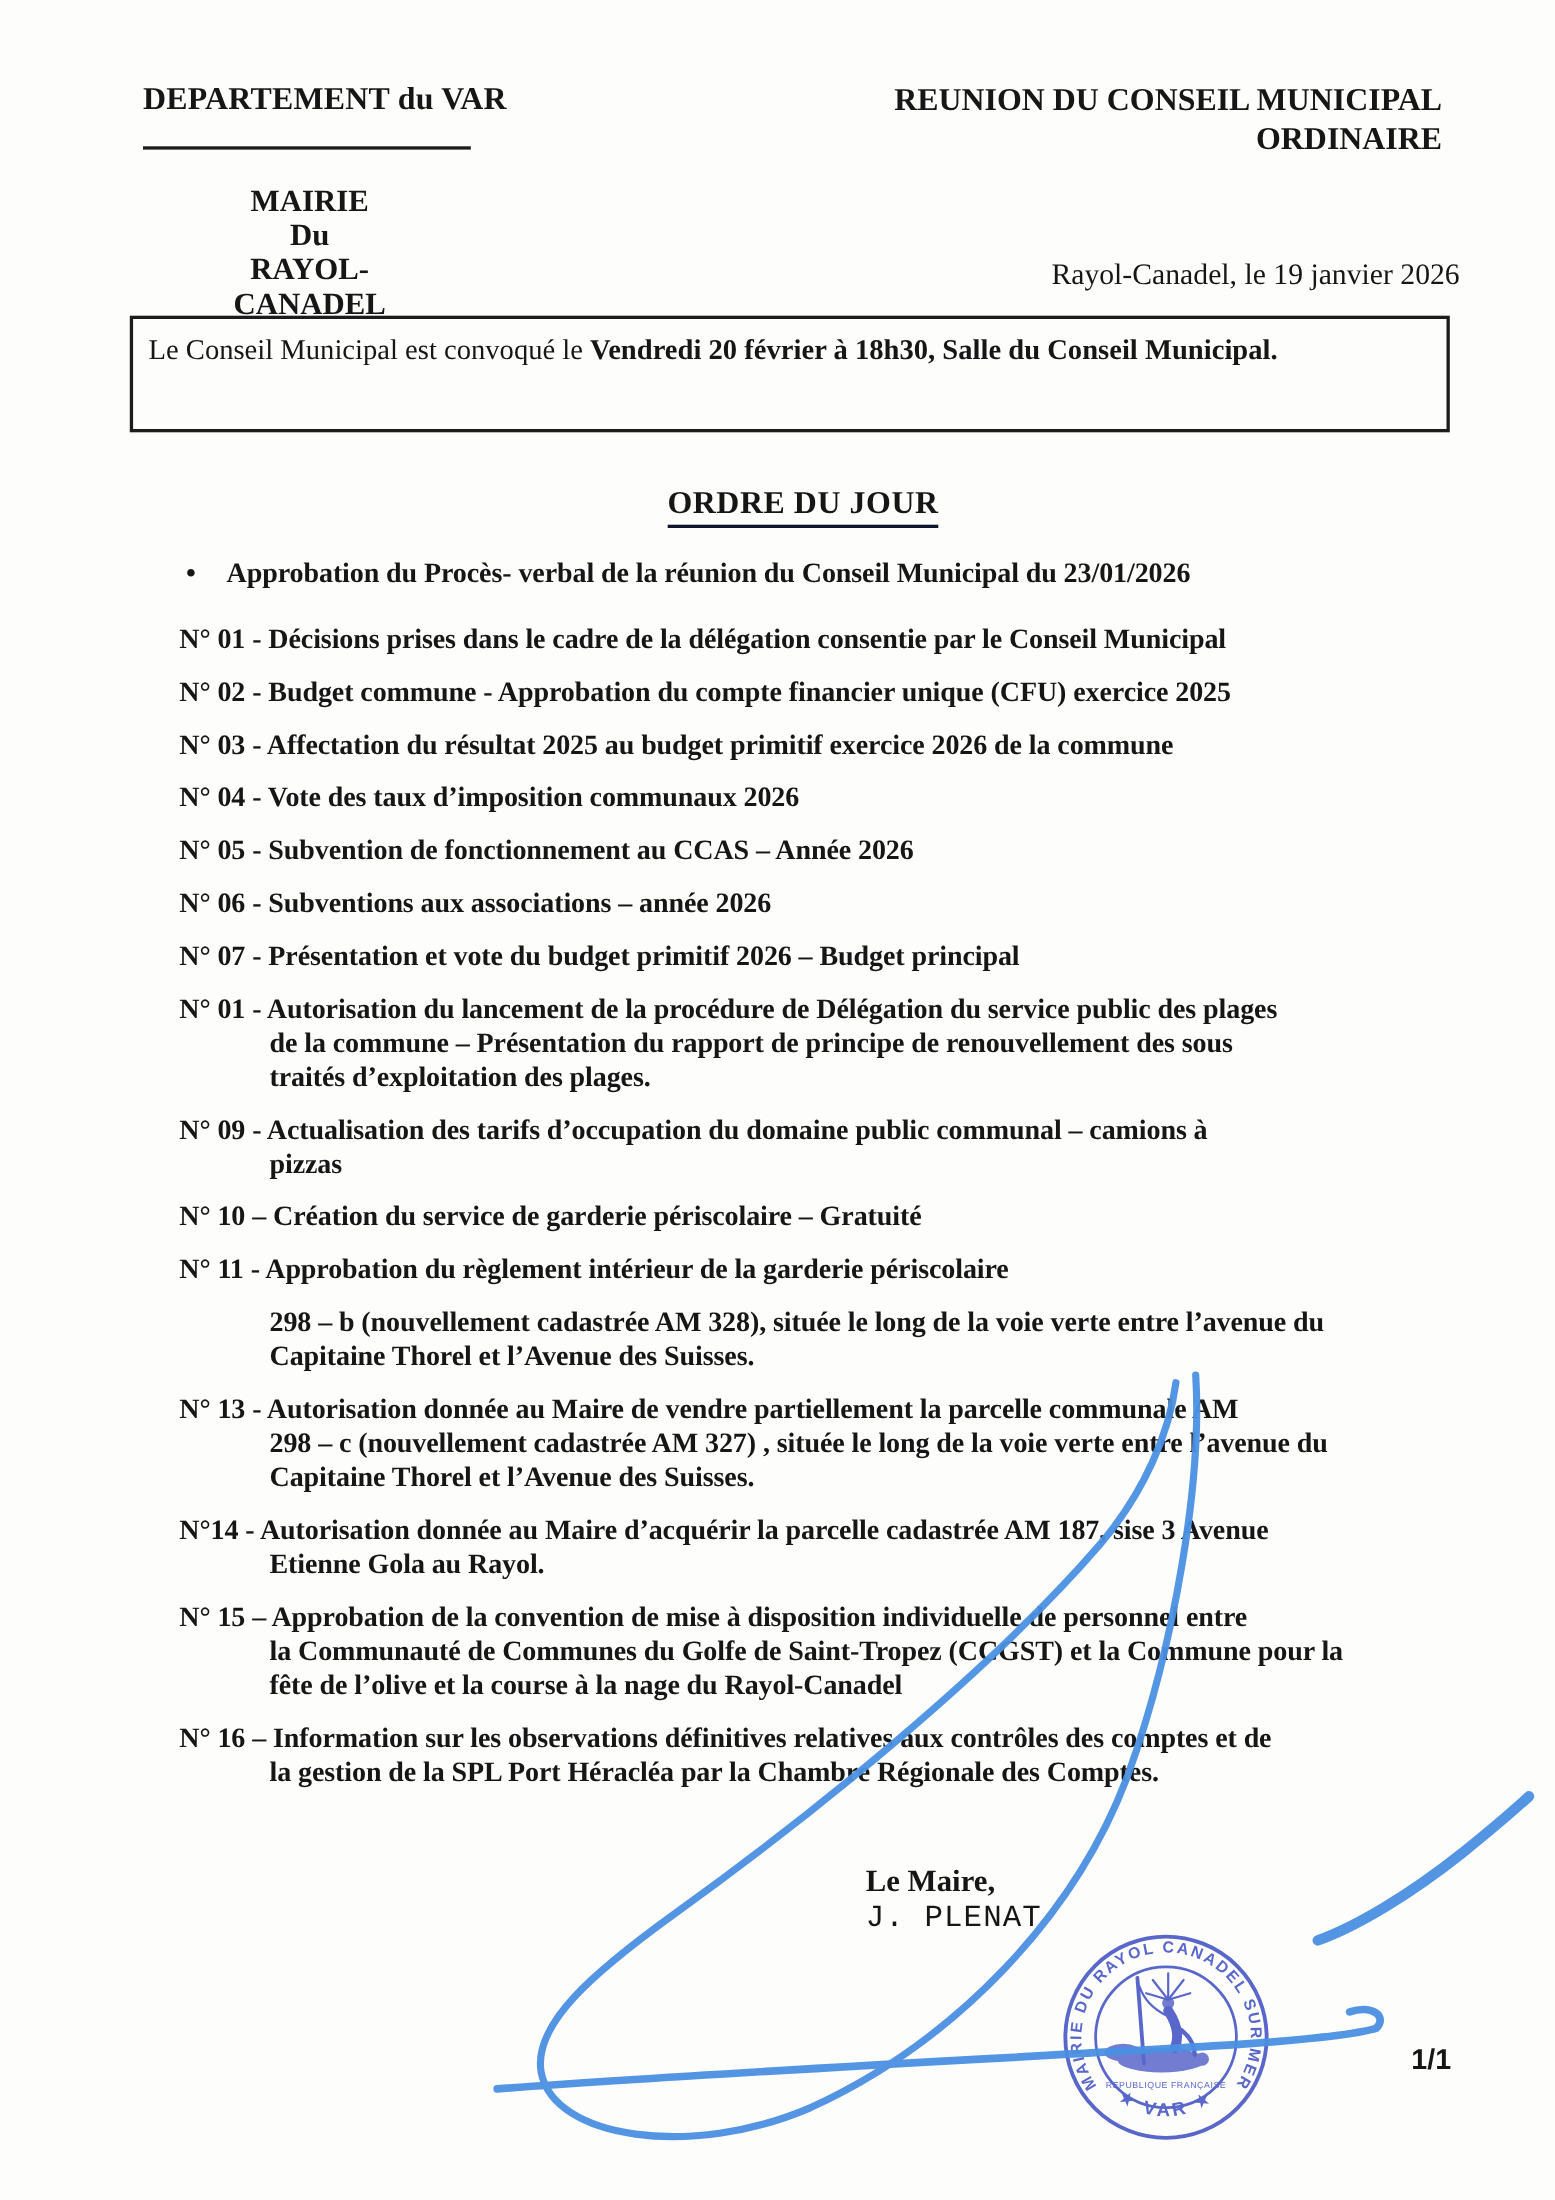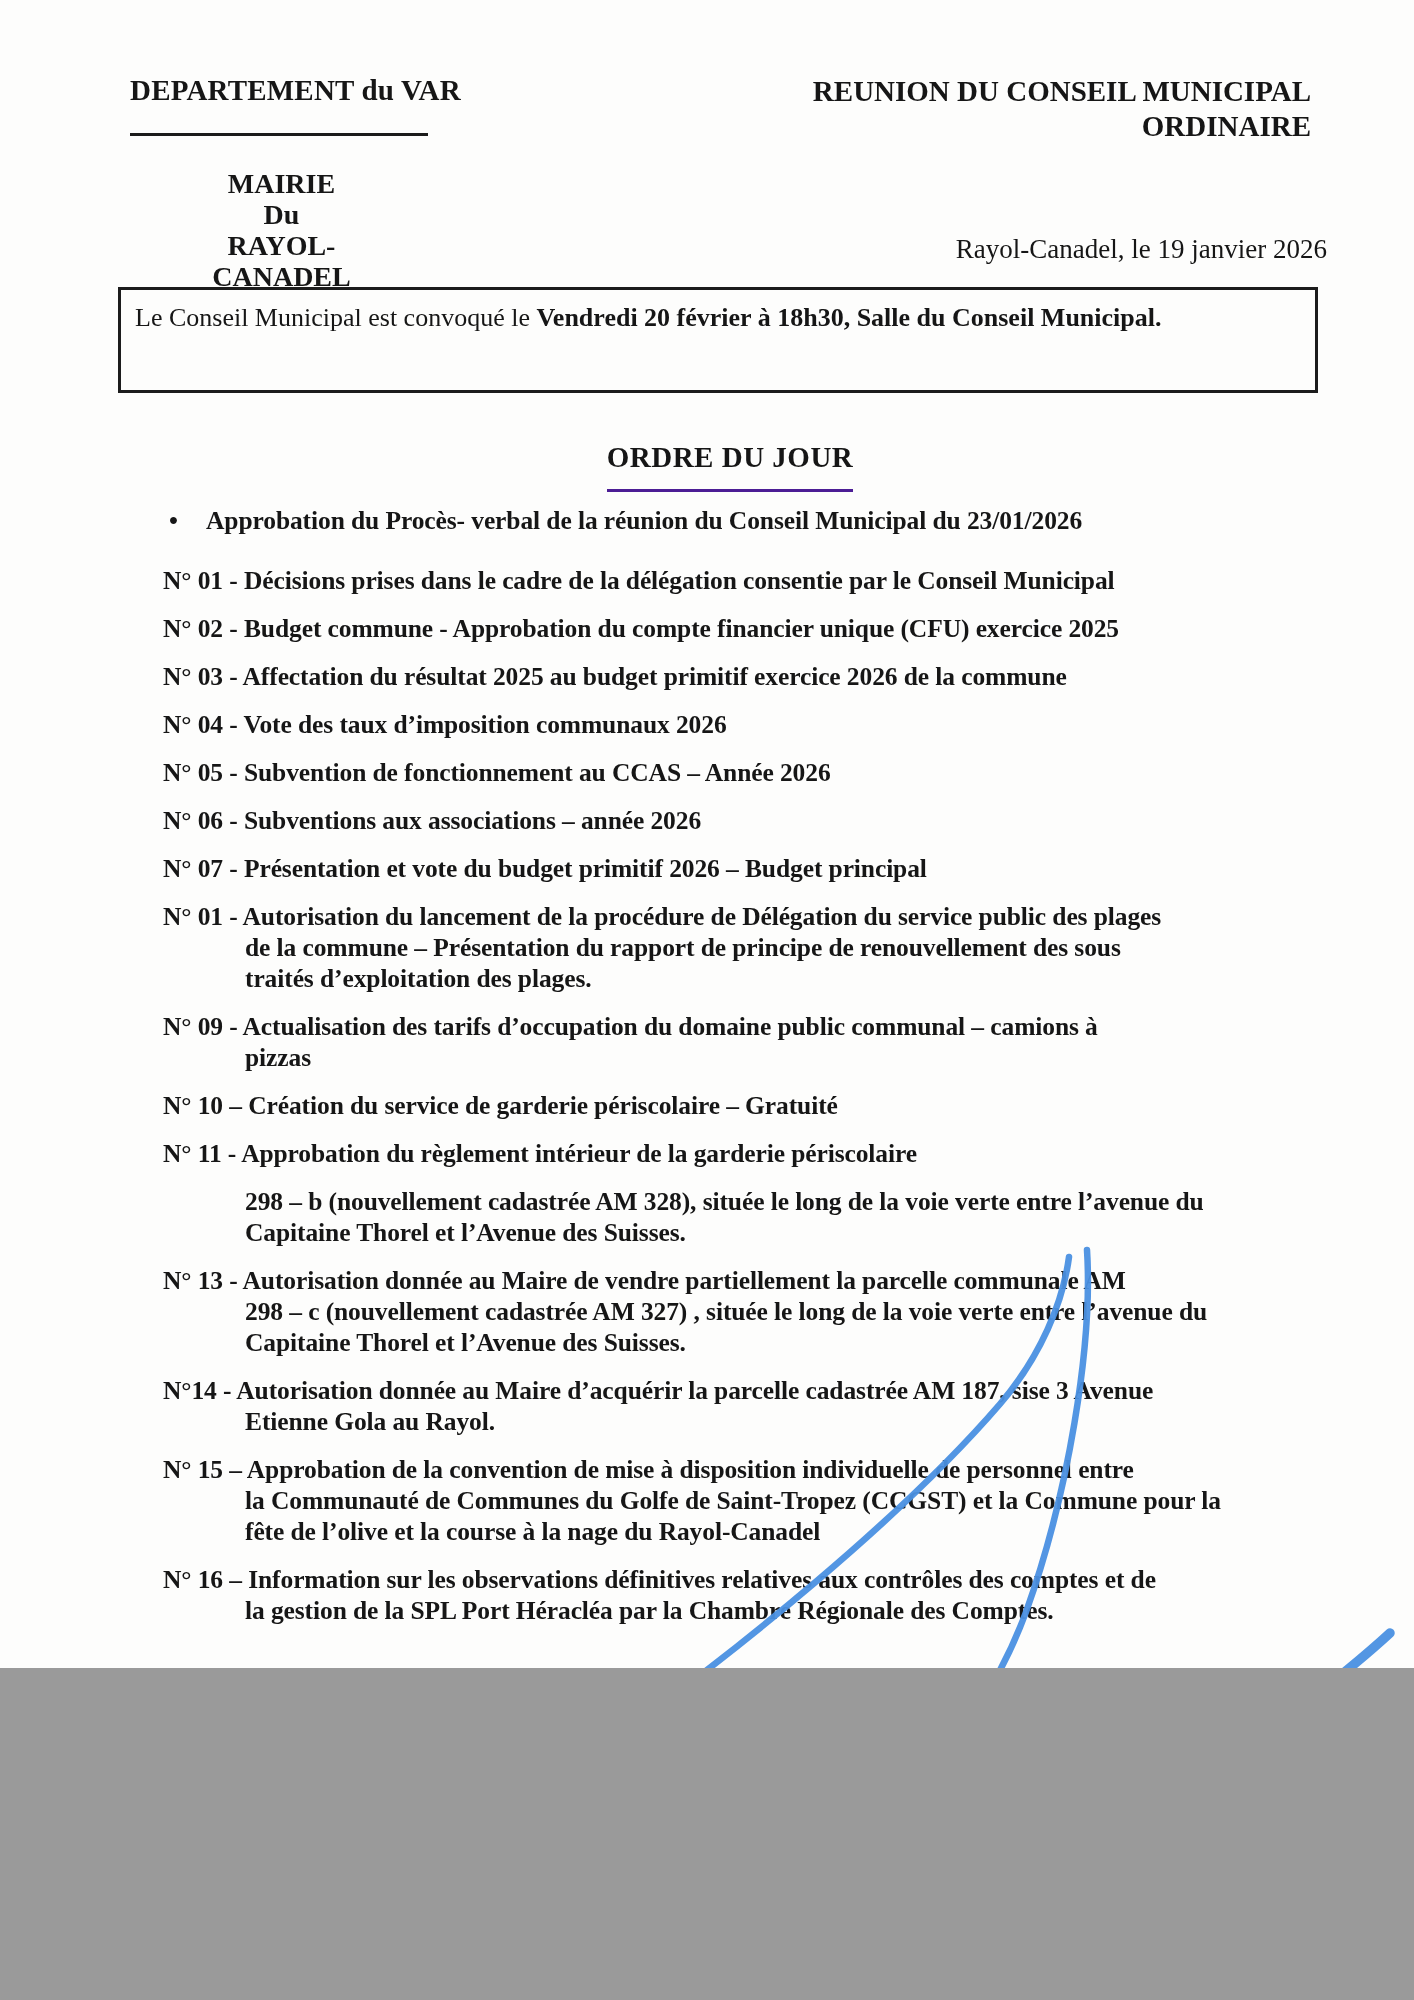--- a/index.html
+++ b/index.html
@@ -1,18 +1,18 @@
 <!DOCTYPE html>
 <html><head>
 <meta charset="utf-8">
 <style>
   html,body{margin:0;padding:0;background:#9a9a9a;}
   .page{
     position:relative;
-    width:1414px;height:1668px;
+    width:1414px;height:2000px;
     margin:0 auto;
     background:#fdfdfc;
     overflow:hidden;
     font-family:"Liberation Serif","DejaVu Serif",serif;
     color:#161616;
   }
   
   .hdr-left{
     position:absolute;left:130px;top:74px;
     font-size:29px;font-weight:700;letter-spacing:.2px;white-space:nowrap;
@@ -40,21 +40,21 @@
   .conv-text{
     padding:13px 10px 0 14px;font-size:26px;white-space:nowrap;
   }
   .conv-text b{font-weight:700;}
   
   .agenda-title-wrap{
     position:absolute;left:130px;right:84px;top:441px;text-align:center;
   }
   .agenda-title{
     display:inline-block;font-size:29px;font-weight:700;letter-spacing:.5px;
-    border-bottom:3px solid #4c1d95;padding-bottom:15px;
+    border-bottom:3px solid #0f172a;padding-bottom:3px;
   }
   .agenda{
     position:absolute;left:163px;top:505px;right:40px;
     font-size:25.5px;font-weight:700;line-height:31px;letter-spacing:-0.1px;
   }
   .bullet-item{margin-bottom:29px;white-space:nowrap;}
   .bullet-item .bullet{display:inline-block;width:37px;padding-left:6px;}
   .item{margin-bottom:17px;}
   .item .first{white-space:nowrap;}
   .item .cont{margin-left:82px;white-space:nowrap;}

